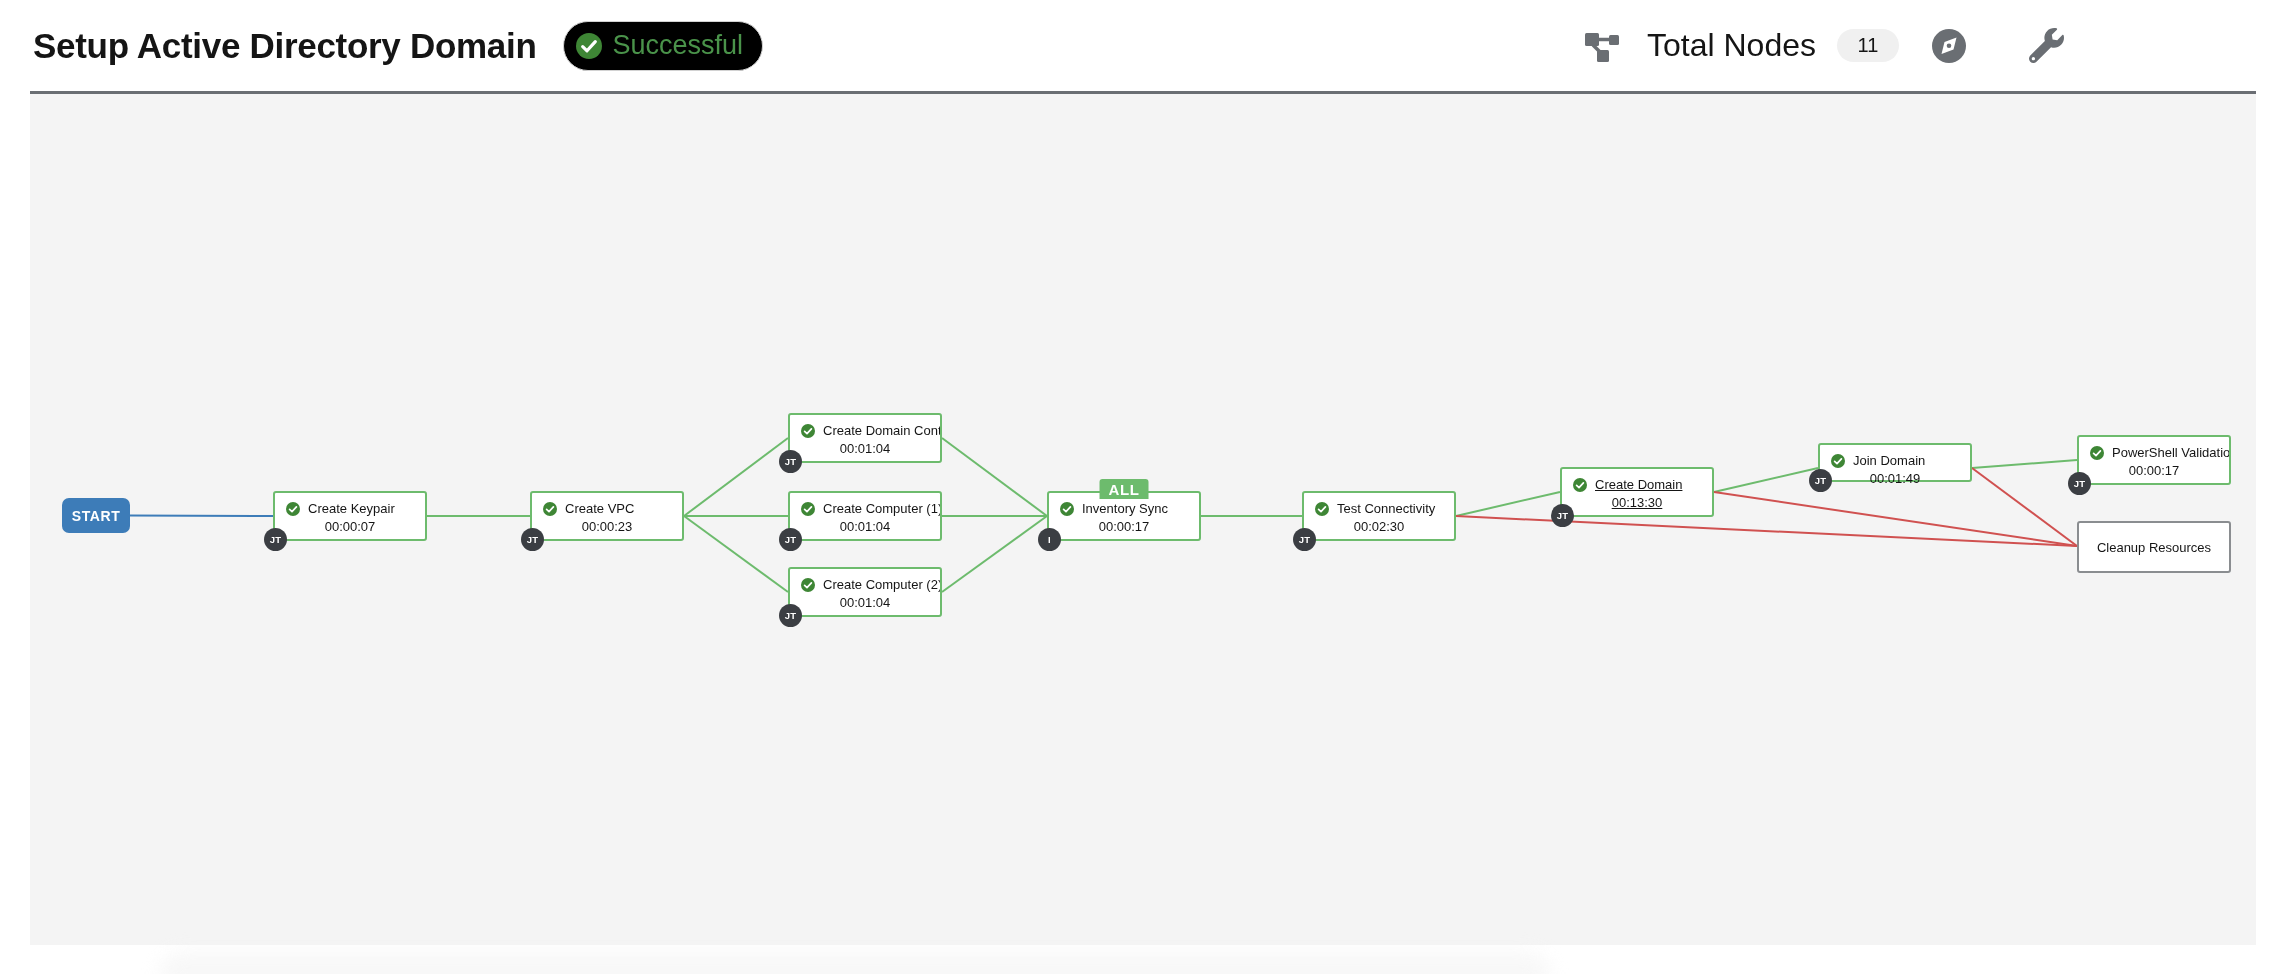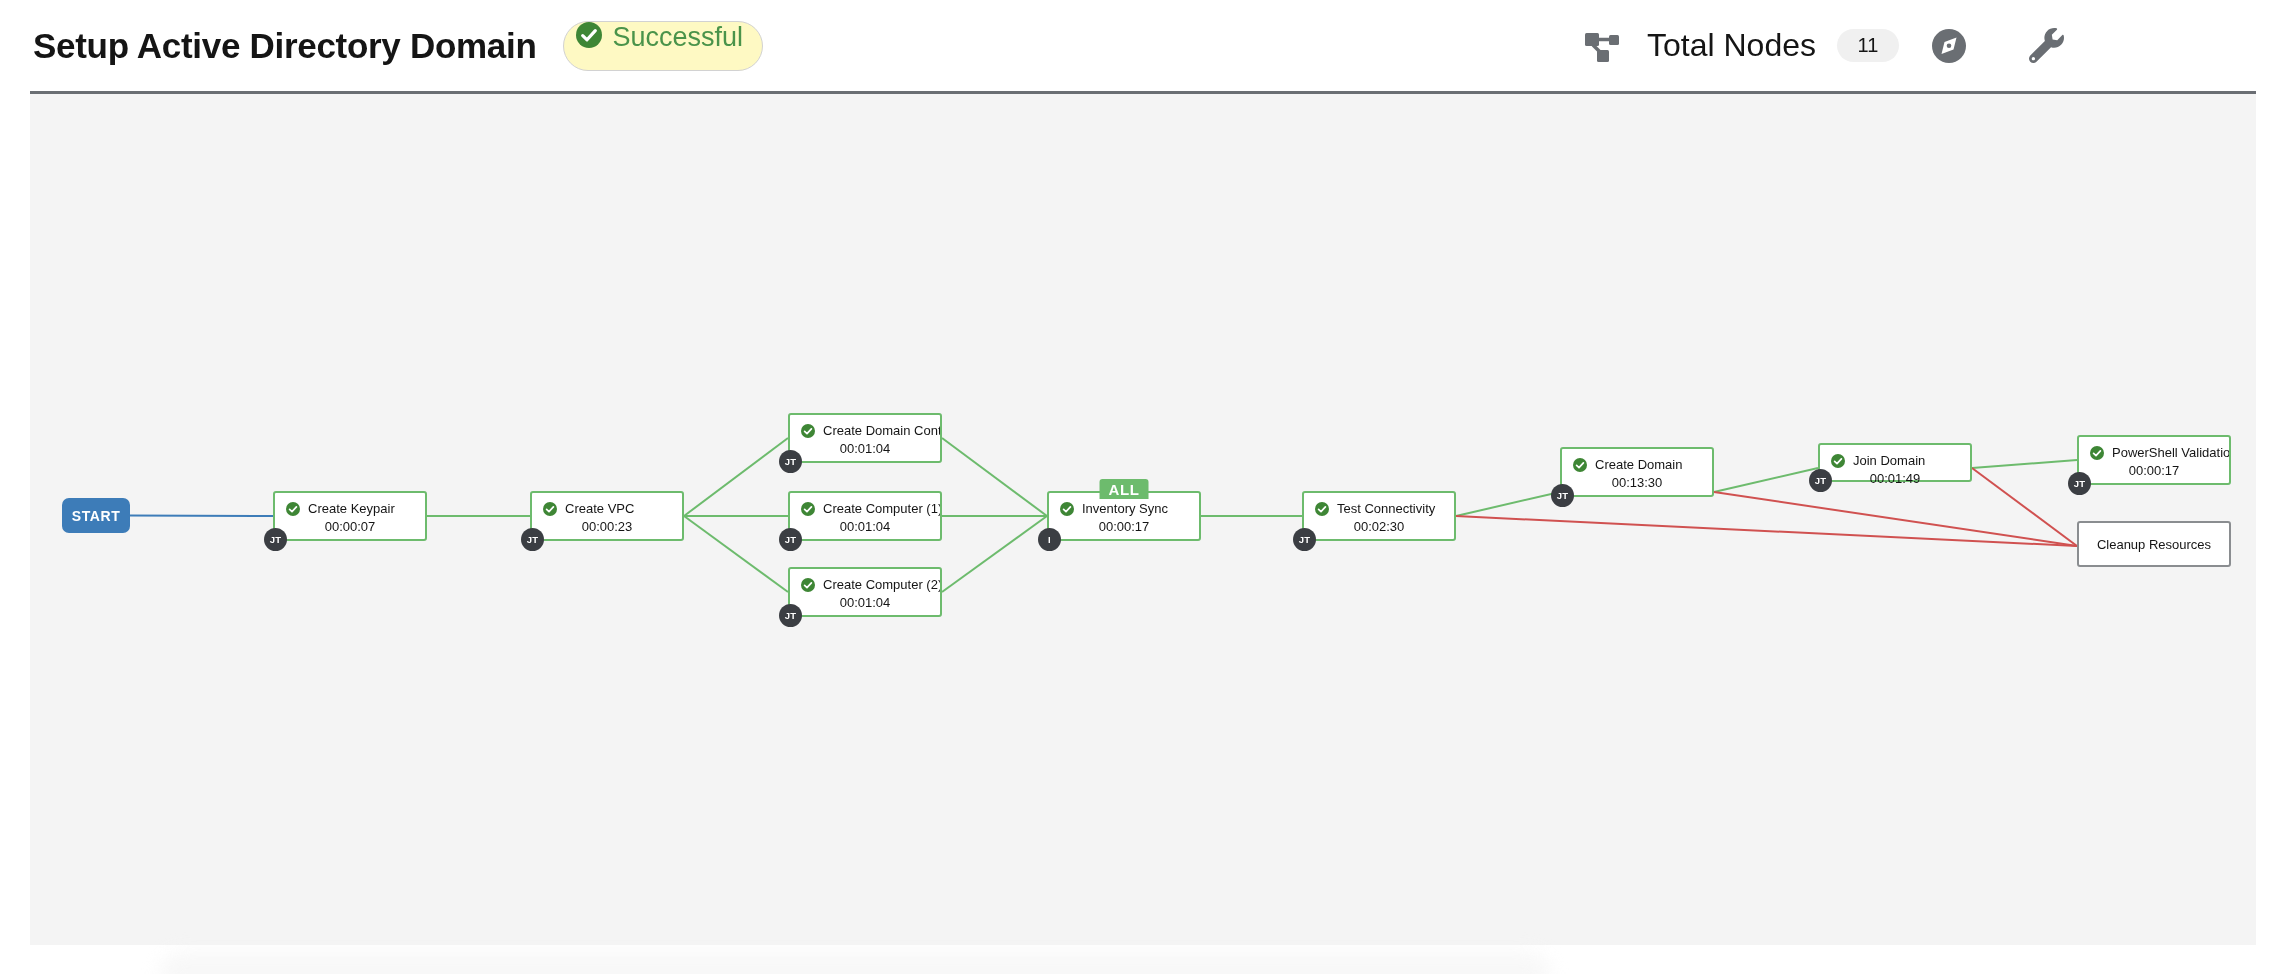--- a/index.html
+++ b/index.html
@@ -14,23 +14,23 @@
     font-family:"Liberation Sans",sans-serif;color:var(--text);
   }
   
   .header{
     position:absolute;left:0;top:0;width:2126px;height:91px;
     display:flex;align-items:center;justify-content:space-between;background:#fff;gap:8px;
   }
   .header-left{display:flex;align-items:center;margin-left:33px}
   .page-title{font-size:35px;font-weight:700;letter-spacing:-0.3px;margin:0;white-space:nowrap}
   .status-pill{
-    display:flex;align-items:flex-start;gap:10px;margin-left:27px;height:50px;
+    display:flex;align-items:center;gap:10px;margin-left:27px;height:50px;
     border:1.5px solid var(--pill-border);border-radius:26px;padding:0 19px 0 12px;
-    background:#fef9c3;cursor:pointer;
+    background:#000000;cursor:pointer;
   }
   .status-pill .label{font-size:27px;color:var(--success-text)}
   .header-right{display:flex;align-items:center;margin-right:62px}
   .hicon{display:flex;align-items:center;justify-content:center}
   .total-label{font-size:32px;margin-left:27px;white-space:nowrap}
   .count-pill{
     margin-left:21px;height:33px;min-width:62px;padding:9px 17px;border-radius:17px;
     background:var(--badge-bg);display:flex;align-items:center;justify-content:center;
     font-size:20px;font-weight:400;color:var(--text);
   }
@@ -224,21 +224,21 @@
             <svg width="14" height="14" viewBox="0 0 14 14">
               <circle cx="7" cy="7" r="7" fill="#3e8635"></circle>
               <path d="M3.6 7.3 L6 9.6 L10.4 4.9" stroke="#fff" stroke-width="1.7" fill="none" stroke-linecap="round" stroke-linejoin="round"></path>
             </svg>
           </span>
           <span>Test Connectivity</span>
         </div>
         <div class="node-time">00:02:30</div>
         <div class="type-badge">JT</div>
       </div>
-      <div class="node success" style="left: 1530px; top: 353px; width: 154px; height: 50px;">
+      <div class="node success" style="left: 1530px; top: 373px; width: 154px; height: 50px; text-decoration: underline;">
         <div class="node-title">
           <span class="check">
             <svg width="14" height="14" viewBox="0 0 14 14">
               <circle cx="7" cy="7" r="7" fill="#3e8635"></circle>
               <path d="M3.6 7.3 L6 9.6 L10.4 4.9" stroke="#fff" stroke-width="1.7" fill="none" stroke-linecap="round" stroke-linejoin="round"></path>
             </svg>
           </span>
           <span>Create Domain</span>
         </div>
         <div class="node-time">00:13:30</div>
@@ -263,19 +263,19 @@
             <svg width="14" height="14" viewBox="0 0 14 14">
               <circle cx="7" cy="7" r="7" fill="#3e8635"></circle>
               <path d="M3.6 7.3 L6 9.6 L10.4 4.9" stroke="#fff" stroke-width="1.7" fill="none" stroke-linecap="round" stroke-linejoin="round"></path>
             </svg>
           </span>
           <span>PowerShell Validation</span>
         </div>
         <div class="node-time">00:00:17</div>
         <div class="type-badge">JT</div>
       </div>
-      <div class="node pending" style="left: 2047px; top: 427px; width: 154px; height: 46px;">
+      <div class="node pending" style="left: 2047px; top: 427px; width: 154px; height: 52px;">
         <span>Cleanup Resources</span>
       </div>
     </div>
 </div>
 
 <div class="bottom-shadow"></div>
 
 </body></html>

